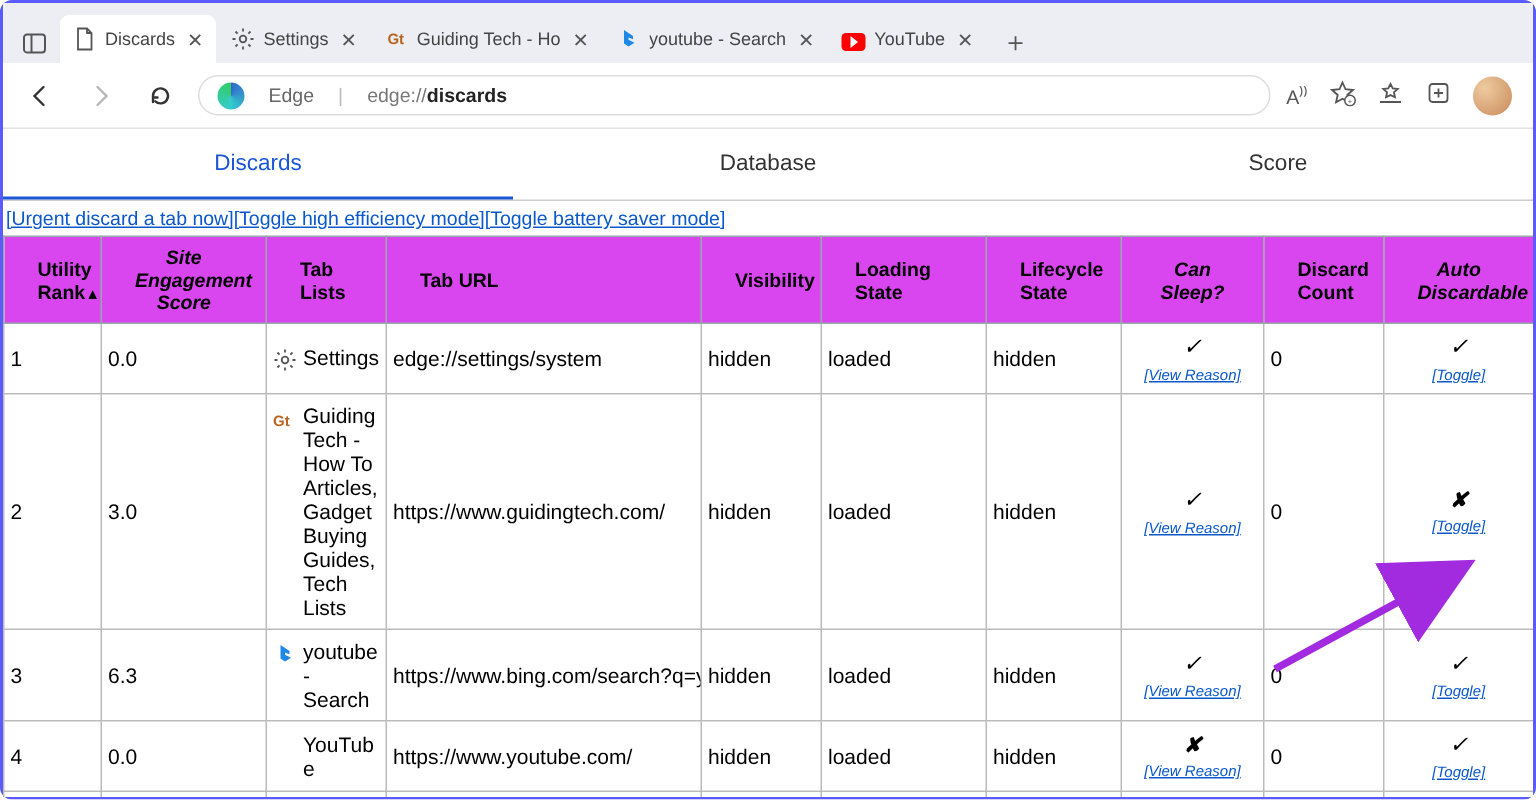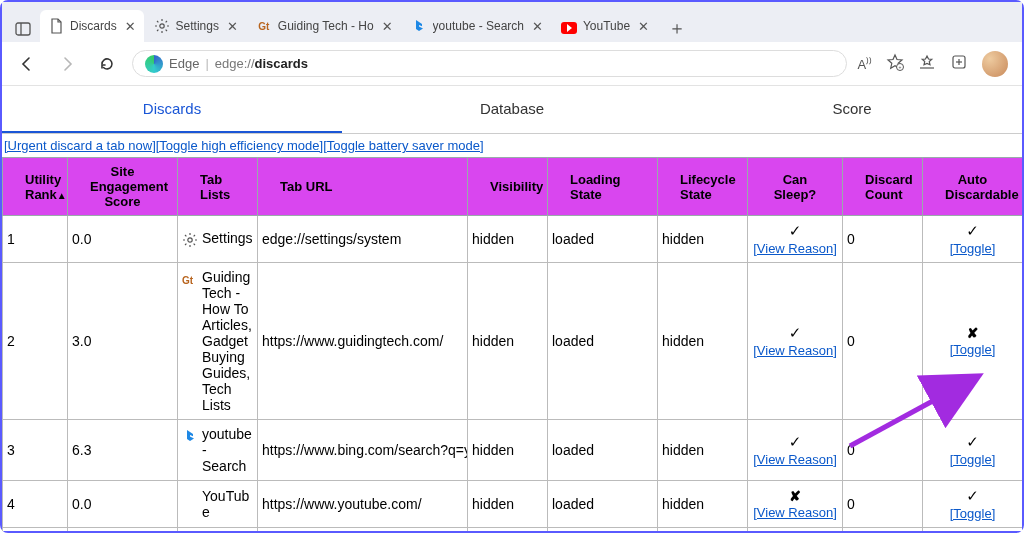--- a/index.html
+++ b/index.html
@@ -13,47 +13,47 @@
   .tabstrip .leadicon { width:26px; height:26px; display:flex; align-items:center; justify-content:center; color:#555; margin-right:4px;}
   .tab { display:flex; align-items:center; height:32px; padding:0 8px; margin-right:2px; border-radius:6px 6px 0 0; max-width:168px; color:#444; position:relative;}
   .tab.active { background:#fff; }
   .tab .favicon { width:16px; height:16px; margin-right:6px; display:flex; align-items:center; justify-content:center; }
   .tab .label { white-space:nowrap; overflow:hidden; text-overflow:ellipsis; flex:1; font-size:12px;}
   .tab .close { margin-left:8px; color:#555; font-size:13px;}
   .newtab { width:28px; height:28px; display:flex; align-items:center; justify-content:center; color:#555; font-size:18px; margin-left:4px;}
   
   .toolbar { display:flex; align-items:center; height:44px; background:#fff; padding:0 10px; gap:10px; border-bottom:1px solid #e3e3e3;}
   .navbtn { width:30px; height:30px; display:flex; align-items:center; justify-content:center; color:#333; border-radius:4px;}
-  .addr { flex:1; height:27px; border:1px solid #ddd; border-radius:16px; background:#fff; display:flex; align-items:center; padding:0 12px; color:#555; gap:6px;}
+  .addr { flex:1; height:27px; border:1px solid #ddd; border-radius:16px; background:#fff; display:flex; align-items:center; padding:0 12px; color:#555; gap:16px;}
   .addr .edgelogo { width:18px; height:18px; border-radius:50%; background:conic-gradient(#36c 0deg,#3cc 180deg,#3c6 360deg);}
   .addr .edgetxt { color:#666; }
   .addr .sep { color:#bbb; }
   .addr .url { color:#777;text-align:center; }
   .addr .url b { color:#222; font-weight:600;}
   .tbicons { display:flex; align-items:center; gap:14px; color:#555; padding-right:4px;}
   .tbicons .avatar { width:26px; height:26px; border-radius:50%; background:radial-gradient(circle at 30% 30%, #eecba0, #c98a5a);}
   
   .page { flex:1; background:#fff; overflow:auto; position:relative;}
   .subtabs { display:flex; border-bottom:1px solid #ccc; }
   .subtab { flex:1; text-align:center; padding:14px 0; color:#333; font-size:15px;}
   .subtab.active { color:#1a56d6; border-bottom:2px solid #1a56d6; font-weight:500;}
   .linksrow { padding:4px 2px; }
   .linksrow a { color:#0a58ca; text-decoration:underline; font-size:13px;}
   table.discards { border-collapse:collapse; width:100%; table-layout:fixed;}
   table.discards th { background:#d946ef; border:1px solid #9aa; padding:6px 22px; font-size:13px; font-weight:700; text-align:left; vertical-align:middle;}
-  table.discards th.center, table.discards td.center { text-align:center; }
+  table.discards th.center, table.discards td.center { text-align:center;font-style:italic; }
   table.discards td { border:1px solid #bbb; padding:6px 4px; font-size:14px; vertical-align:middle; overflow:hidden; white-space:normal; word-break:break-word;}
   table.discards td.url { white-space:nowrap; overflow:hidden; text-overflow:clip;}
   .titlecell { display:flex; align-items:flex-start; gap:4px;}
   .rowicon { width:16px; height:16px; flex-shrink:0; margin-top:2px;}
   .yt { width:16px; height:12px; background:#f00; border-radius:3px; position:relative; margin-top:3px;}
   .yt::after { content:""; position:absolute; left:6px; top:2px; border-left:5px solid #fff; border-top:4px solid transparent; border-bottom:4px solid transparent;}
   .chk { font-size:15px; }
   .cross { font-size:14px; font-weight:600;}
-  a.small { color:#0a58ca; text-decoration:underline; font-size:13px;}
+  a.small { color:#0a58ca; text-decoration:underline; font-size:10px;}
   .sortarrow { font-size:10px; }
   
   .arrow { position:absolute; pointer-events:none; }
   
   col.c-rank{width:65px} col.c-score{width:110px} col.c-title{width:80px} col.c-url{width:210px}
   col.c-vis{width:80px} col.c-load{width:110px} col.c-life{width:90px} col.c-sleep{width:95px}
   col.c-count{width:80px} col.c-auto{width:100px}
 </style>
 </head>
 <body>

